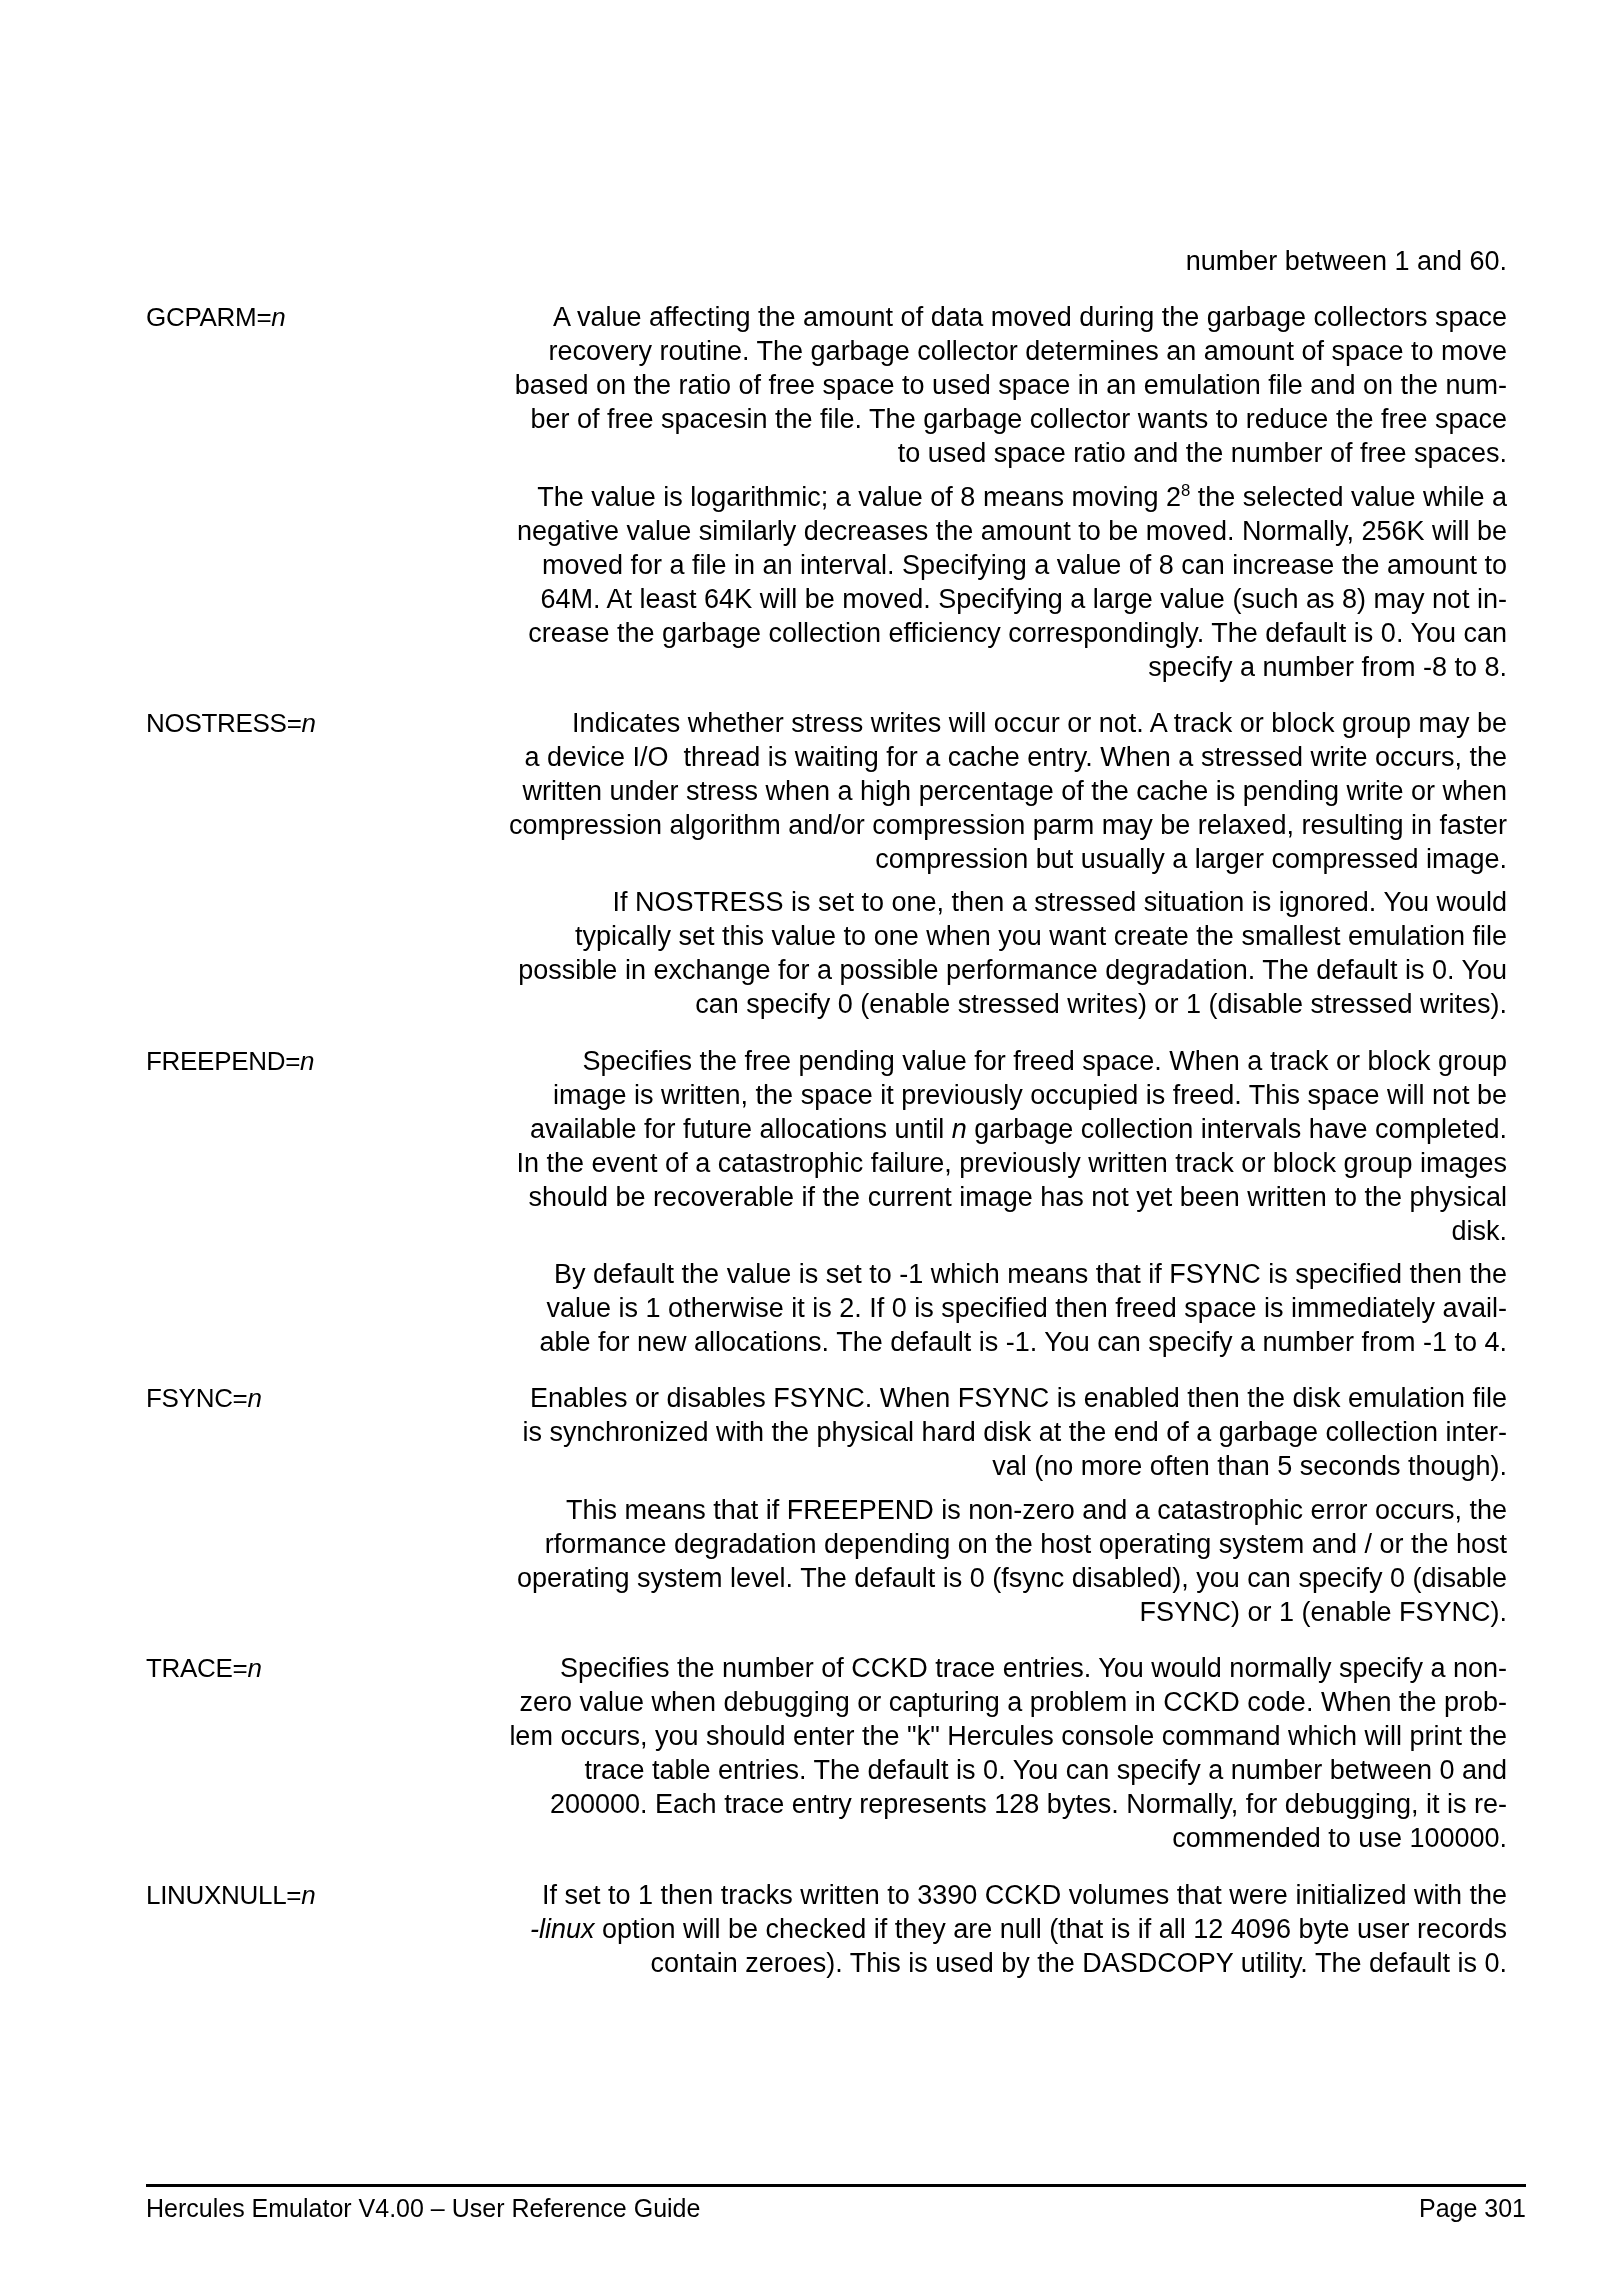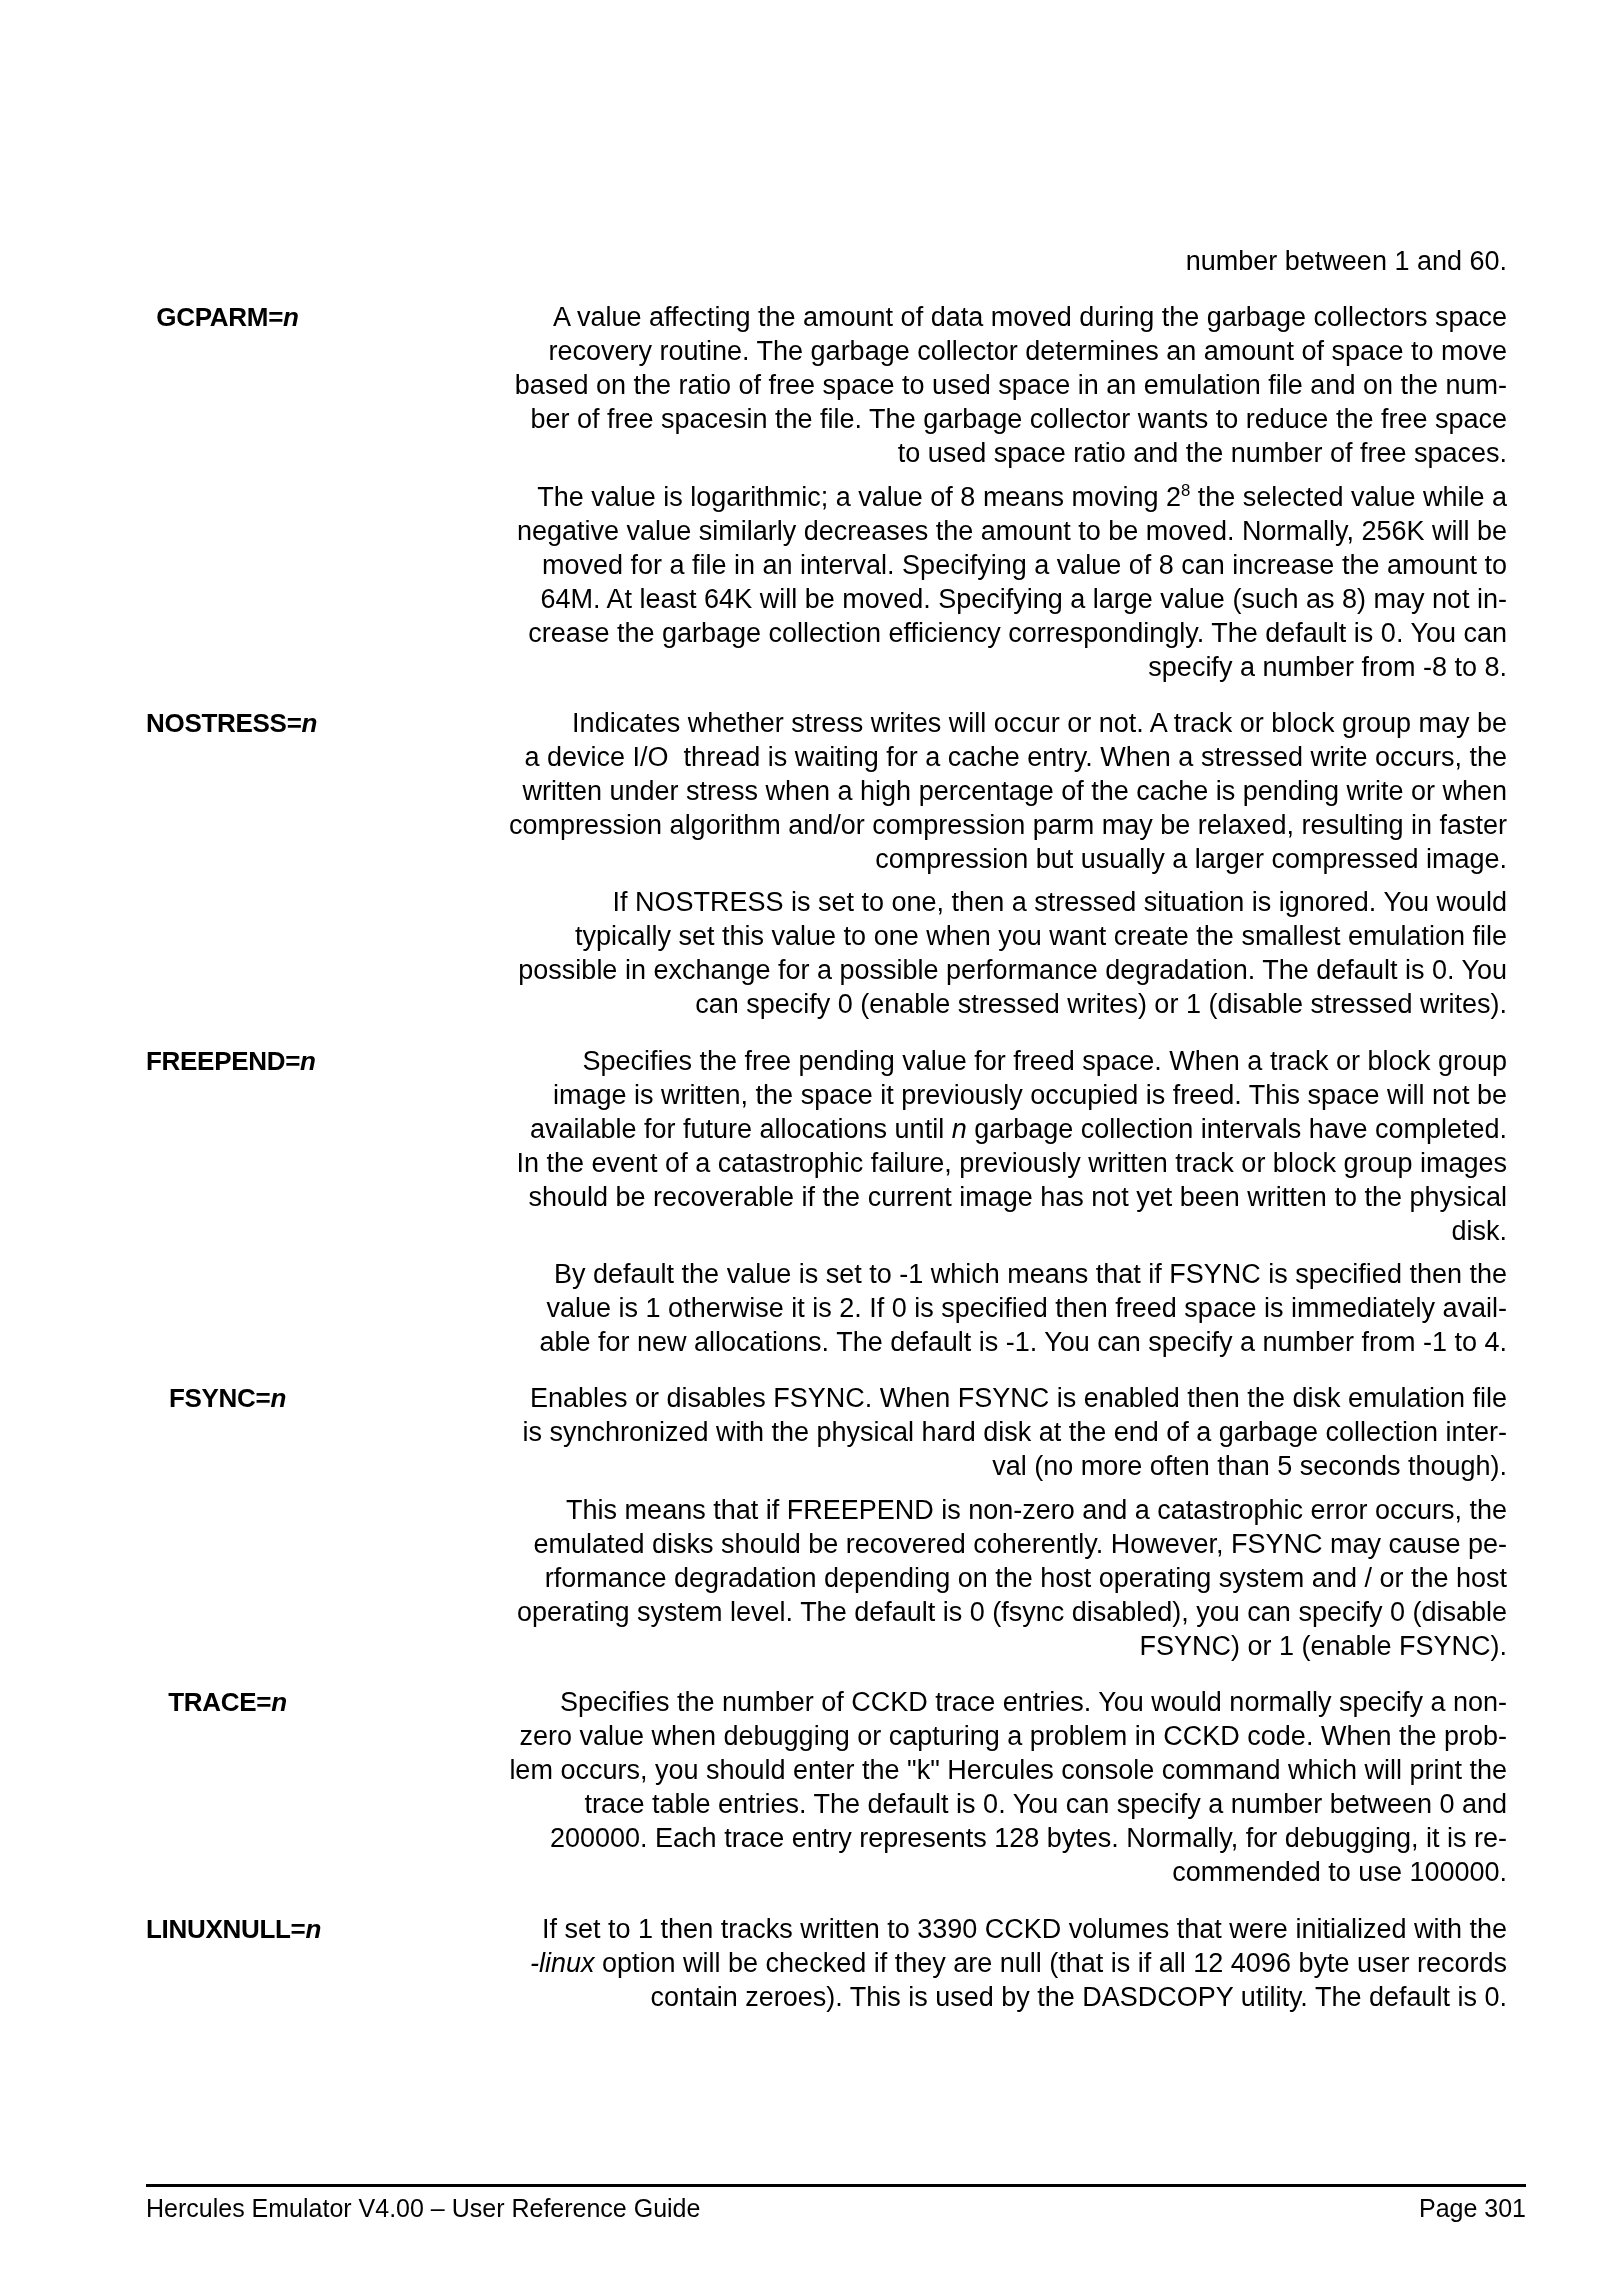--- a/index.html
+++ b/index.html
@@ -10,22 +10,22 @@
     position:relative; overflow:hidden;
   }
   .page { position:absolute; inset:0; }
   .content {
     position:absolute; left:146px; top:244px; width:1361px;
   }
   .section { display:flex; margin-top:22.4px; align-items:flex-start; }
   .section:first-child { margin-top:0; }
   .term {
     flex:0 0 163px; width:163px;
-    font-weight:bold; font-size:26px; line-height:34px;
-    letter-spacing:-0.3px; white-space:nowrap;text-align:center;
+    font-weight:normal; font-size:26px; line-height:34px;
+    letter-spacing:-0.3px; white-space:nowrap;
   }
   .term .var { font-style:italic; }
   .body { flex:1 1 auto; font-size:27px; line-height:34px;text-align:right; }
   .para.gap { margin-top:9.3px; }
   .line { white-space:pre; }
   .it { font-style:italic; }
   sup { font-size:0.62em; line-height:0; vertical-align:super; }
   .footer {
     position:absolute; left:146px; top:2184px; width:1380px;
   }
@@ -109,21 +109,20 @@
       <div class="section">
         <div class="term">FSYNC=<span class="var">n</span></div>
         <div class="body">
           <div class="para">
             <div class="line">Enables or disables FSYNC. When FSYNC is enabled then the disk emulation file</div>
             <div class="line">is synchronized with the physical hard disk at the end of a garbage collection inter-</div>
             <div class="line">val (no more often than 5 seconds though).</div>
           </div>
           <div class="para gap">
             <div class="line">This means that if FREEPEND is non-zero and a catastrophic error occurs, the</div>
-            <div class="line">emulated disks should be recovered coherently. However, FSYNC may cause pe-</div>
             <div class="line">rformance degradation depending on the host operating system and / or the host</div>
             <div class="line">operating system level. The default is 0 (fsync disabled), you can specify 0 (disable</div>
             <div class="line">FSYNC) or 1 (enable FSYNC).</div>
           </div>
         </div>
       </div>
       <div class="section">
         <div class="term">TRACE=<span class="var">n</span></div>
         <div class="body">
           <div class="para">

